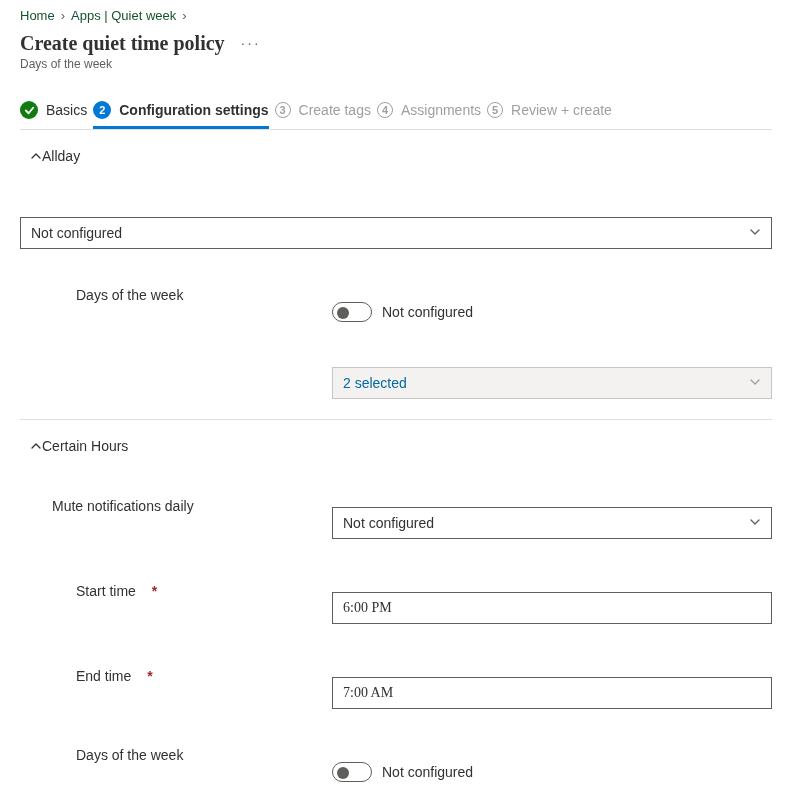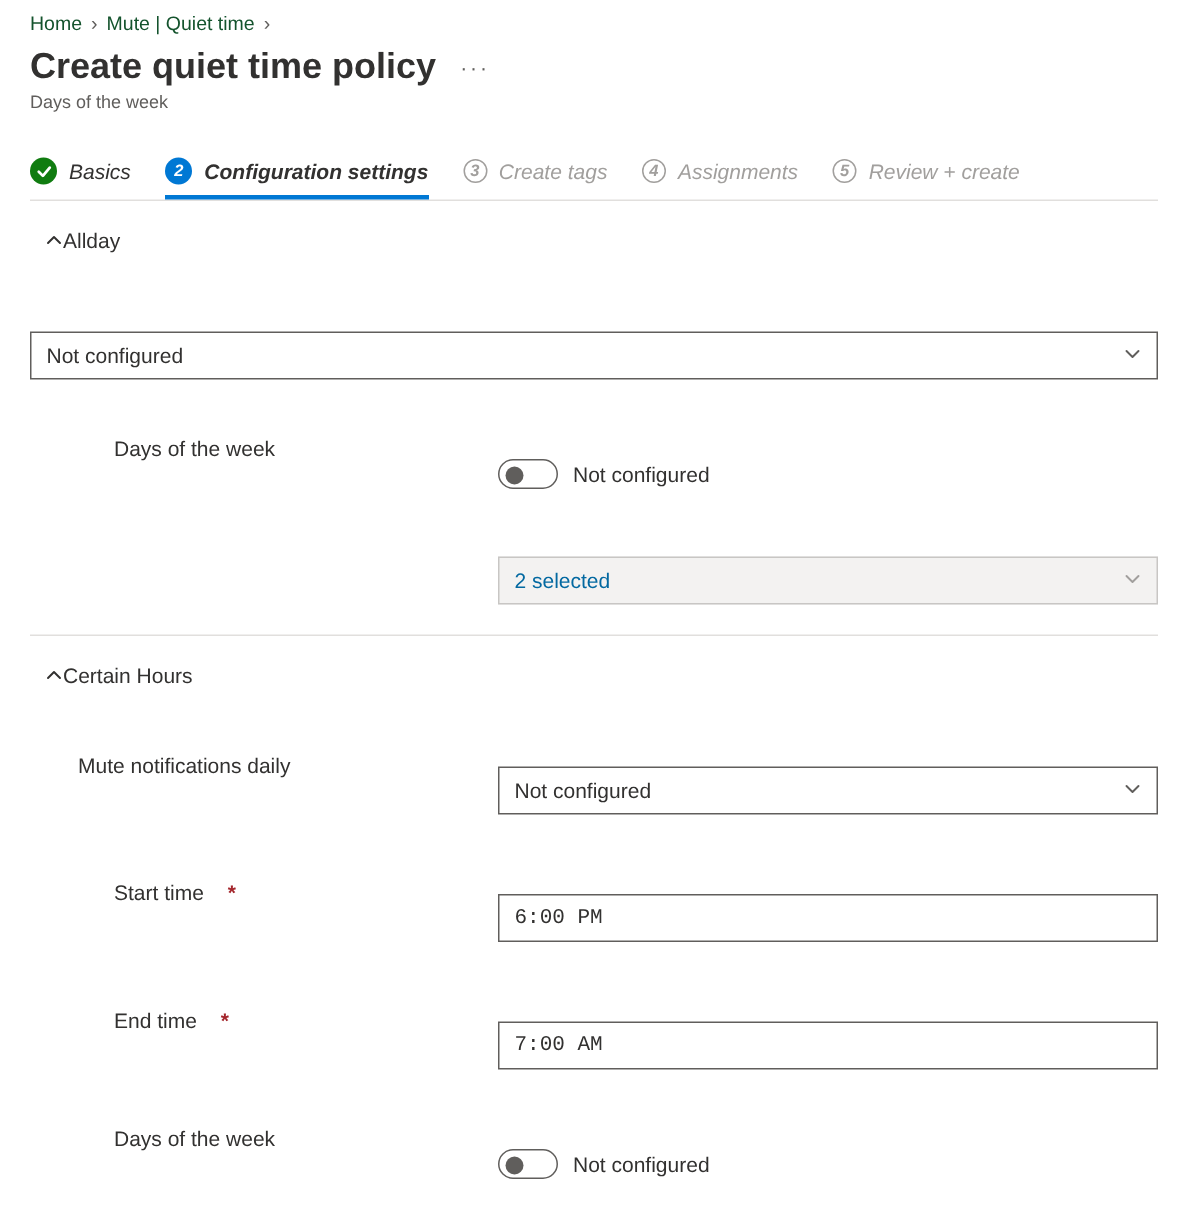--- a/index.html
+++ b/index.html
@@ -13,26 +13,26 @@
   }
   .page { padding: 8px 20px 16px 20px; }
 
   
   .breadcrumb { display: flex; align-items: center; gap: 6px; font-size: 13px; margin-bottom: 8px; }
   .breadcrumb a { color: #14532d; text-decoration: none; cursor: pointer; }
   .breadcrumb .sep { color: #605e5c; }
 
   
   .title-row { display: flex; align-items: center; gap: 12px; }
-  h1 { margin: 0; font-size: 24px; font-weight: 600; }
+  h1 { margin: 0; font-size: 20px; font-weight: 600; font-family: Liberation Serif, serif; }
   .more-dots { color: #605e5c; cursor: pointer; letter-spacing: 2px; font-size: 14px; padding: 4px; }
   .subtitle { font-size: 12px; color: #605e5c; margin-top: 2px; margin-bottom: 24px; }
 
   
-  .tabs { display: flex; gap: 23px; border-bottom: none; margin-bottom: 0; font-style: italic; }
+  .tabs { display: flex; gap: 6px; border-bottom: none; margin-bottom: 0; }
   .tab { display: flex; align-items: center; gap: 8px; padding: 6px 0 10px 0; cursor: pointer; position: relative; color: #323130; }
   .tab.disabled { color: #a19f9d; }
   .tab.active { font-weight: 600; }
   .tab.active::after {
     content: ""; position: absolute; left: 0; right: 0; bottom: 0;
     height: 3px; background: #0078d4;
   }
   .step-circle {
     width: 18px; height: 18px; border-radius: 50%; display: flex; align-items: center; justify-content: center;
     font-size: 11px; font-weight: 600;
@@ -61,21 +61,21 @@
     display: flex; align-items: center; justify-content: space-between;
     padding: 0 10px; cursor: pointer; font-size: 14px; color: #323130;
   }
   .select.disabled { background: #f3f2f1; border-color: #c8c6c4; color: #0369a1; cursor: default; }
   .select .caret { color: #605e5c; }
   .select.disabled .caret { color: #a19f9d; }
 
   
   .text-input {
     width: 100%; height: 32px; border: 1px solid #605e5c; background: #fff;
-    padding: 0 10px; font-size: 14px; color: #323130; font-family: Liberation Mono, monospace;
+    padding: 0 10px; font-size: 14px; color: #323130; font-family: Liberation Serif, serif;
   }
 
   
   .toggle { width: 40px; height: 20px; border-radius: 10px; position: relative; cursor: pointer; flex: 0 0 40px; }
   .toggle .knob { position: absolute; width: 12px; height: 12px; border-radius: 50%; top: 4px; transition: left .1s; }
   .toggle.off { border: 1px solid #605e5c; background: #fff; }
   .toggle.off .knob { background: #605e5c; left: 4px; }
   .toggle.on { background: #0078d4; border: 1px solid #0078d4; }
   .toggle.on .knob { background: #fff; left: 24px; }
 
@@ -92,21 +92,21 @@
   }
 </style>
 </head>
 <body>
 
 <div class="page">
 
   <nav class="breadcrumb">
     <a>Home</a>
     <span class="sep">›</span>
-    <a>Mute | Quiet time</a>
+    <a>Apps | Quiet week</a>
     <span class="sep">›</span>
   </nav>
 
   <div class="title-row">
     <h1>Create quiet time policy</h1>
     <span class="more-dots">···</span>
   </div>
   <div class="subtitle">Days of the week</div>
 
   <div class="tabs">

